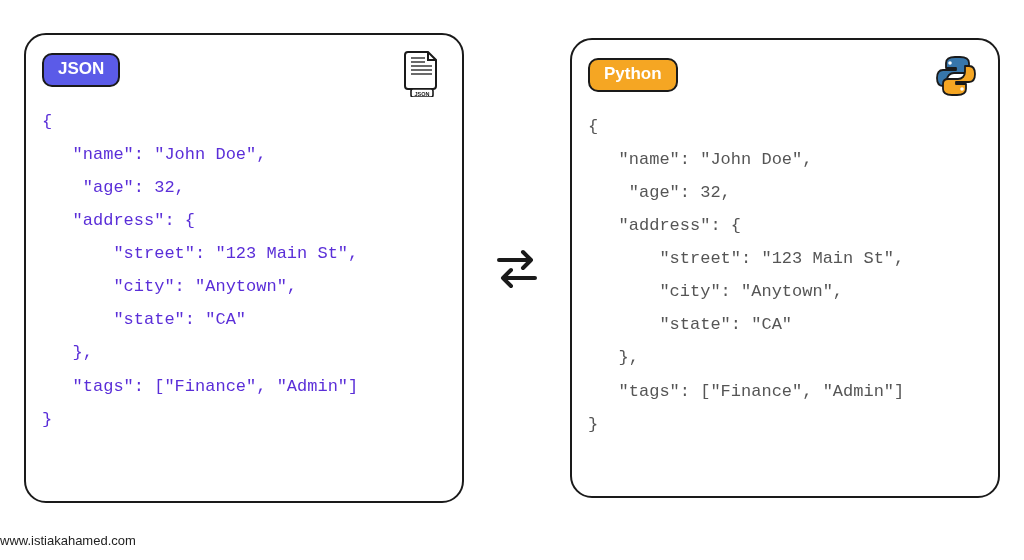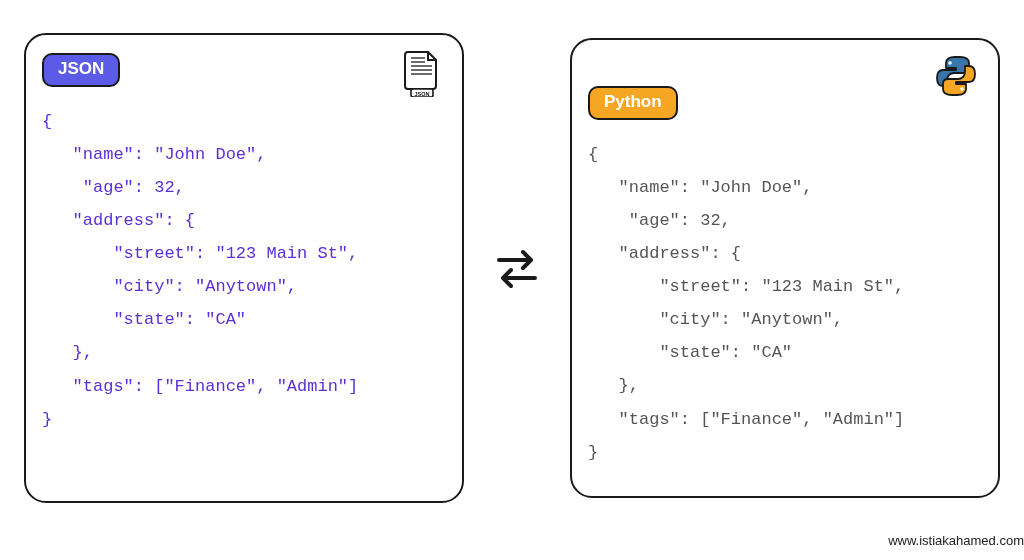--- a/index.html
+++ b/index.html
@@ -37,21 +37,21 @@
     display: inline-block;
     border: 2px solid #1a1a1a;
     border-radius: 10px;
     padding: 4px 14px 6px 14px;
     font-weight: bold;
     font-size: 17px;
     color: #fff;
     margin-bottom: 18px;
   }
   .badge-json { background: #5b5be8; }
-  .badge-python { background: #f5a623; margin-top: 28px; }
+  .badge-python { background: #f5a623; }
   .icon-top {
     position: absolute;
     top: 14px;
     right: 20px;
   }
   pre.code {
     font-family: 'Consolas', 'Courier New', monospace;
     font-size: 17px;
     line-height: 1.95;
     white-space: pre;
@@ -63,21 +63,21 @@
     display: flex;
     flex-direction: column;
     align-items: center;
     gap: 2px;
   }
   .footer {
     position: absolute;
     bottom: 12px;
     left: 0;
     right: 0;
-    text-align: right;
+    text-align: left;
     font-family: Arial, sans-serif;
     font-size: 13px;
     color: #222;
   }
 </style>
 </head>
 <body>
 
 <div class="container">
 

